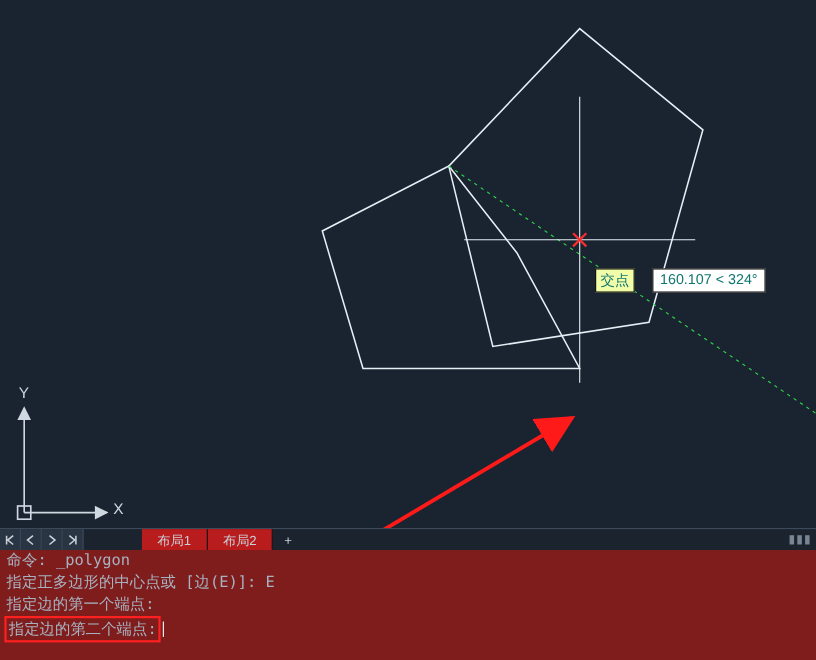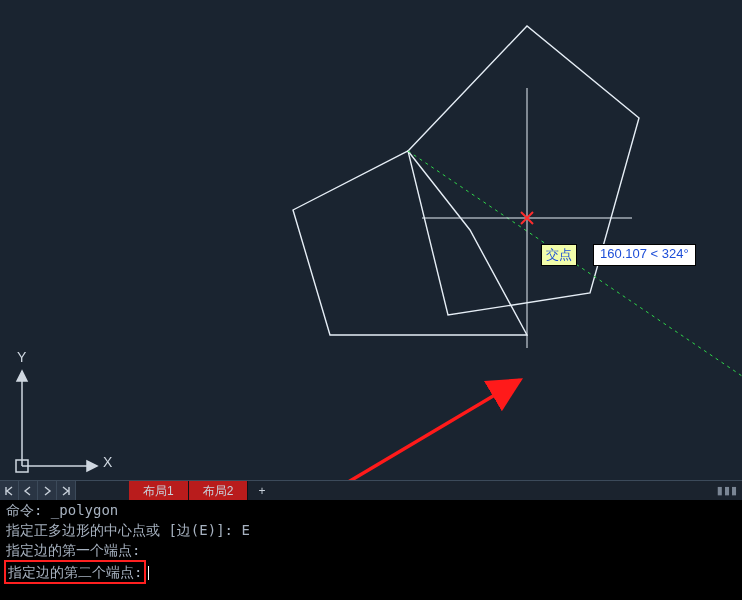--- a/index.html
+++ b/index.html
@@ -1,33 +1,33 @@
 <!DOCTYPE html>
 <html><head>
 <meta charset="utf-8">
 <style>
   html,body{margin:0;padding:0;width:742px;height:600px;background:#1a2430;font-family:"Microsoft YaHei",Arial,sans-serif;overflow:hidden;position:relative;}
   
   .canvas{position:absolute;left:0;top:0;width:742px;height:480px;background:#1a2430;}
   .canvas svg{position:absolute;left:0;top:0;}
   
-  .tooltip{position:absolute;display:flex;font-size:13px;color:#1d4ed8;}
+  .tooltip{position:absolute;display:flex;font-size:13px;color:#0f766e;}
   .tooltip .tlabel{background:#f2fdaa;padding:1px 4px;border:1px solid #000;}
   .tooltip .tval{background:#ffffff;padding:1px 6px;border:1px solid #000;margin-left:16px;}
   
   .tabbar{position:absolute;left:0;top:480px;width:742px;height:20px;background:#1b232e;border-top:1px solid #3c4a5a;display:flex;align-items:stretch;font-size:12px;color:#c8d0da;}
   .tabbar .nav{display:flex;}
   .tabbar .navbtn{width:18px;display:flex;align-items:center;justify-content:center;background:#2a3544;border-right:1px solid #3c4a5a;cursor:pointer;}
   .tabbar .navbtn svg{stroke:#c8d0da;}
   .tabbar .tab{padding:0 14px;display:flex;align-items:center;border-right:1px solid #0c1218;background:#b91c1c;cursor:pointer;}
   .tabbar .tab.active{background:#000000;margin-top:40px;}
   .tabbar .plus{padding:0 10px;display:flex;align-items:center;cursor:pointer;}
   .tabbar .grip{position:absolute;right:4px;top:3px;color:#7a8594;font-size:11px;letter-spacing:1px;}
   
-  .cmd{position:absolute;left:0;top:500px;width:742px;height:100px;background:#000000;color:#a7b2c0;font-size:14px;line-height:20px;padding:0 6px;box-sizing:border-box;font-family:"SimSun","Microsoft YaHei",monospace;}
+  .cmd{position:absolute;left:0;top:500px;width:742px;height:100px;background:#7f1d1d;color:#a7b2c0;font-size:14px;line-height:20px;padding:0 6px;box-sizing:border-box;font-family:"SimSun","Microsoft YaHei",monospace;}
   .cmd .line{white-space:pre;}
   .cmd .hl{display:inline-block;border:2px solid #ff2020;padding:0 2px;margin-left:-2px;}
   .cmd .cursor{display:inline-block;width:1px;height:14px;background:#fff;vertical-align:middle;margin-left:2px;}
   
   .axlbl{position:absolute;color:#cfd7e0;font-size:14px;font-family:Arial;}
 </style>
 </head>
 <body>
 
 <div class="canvas">

